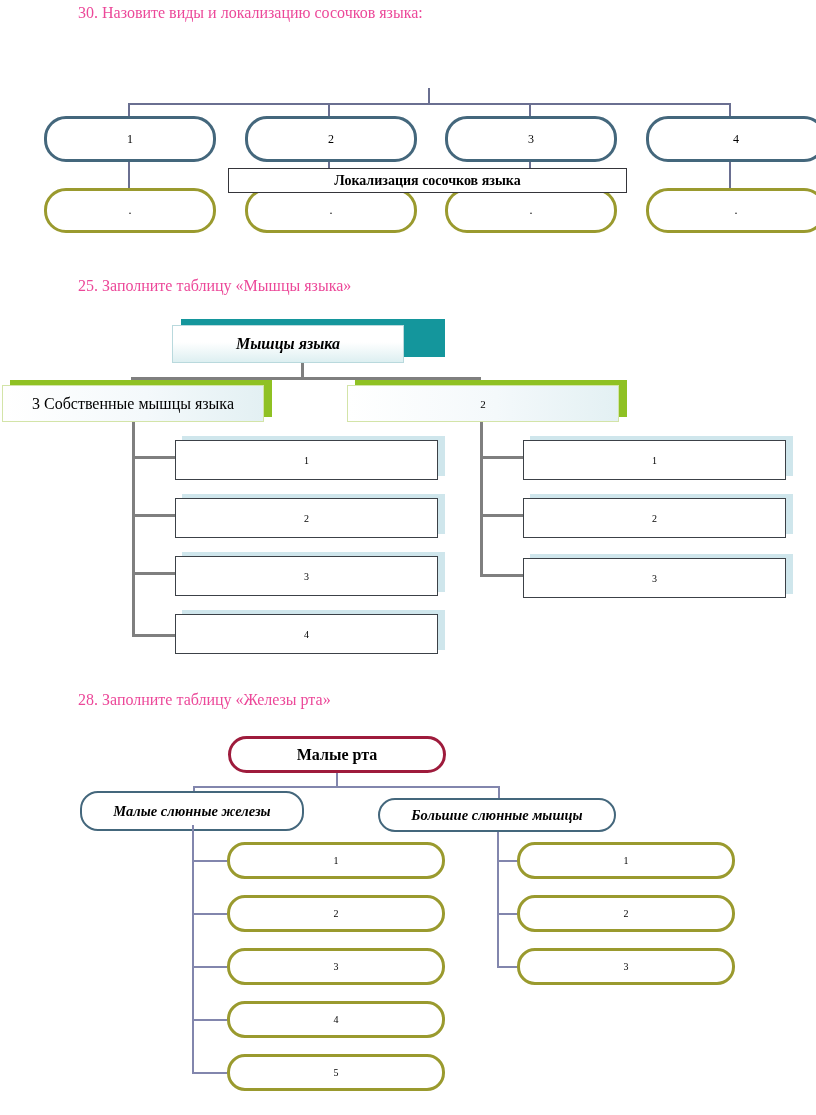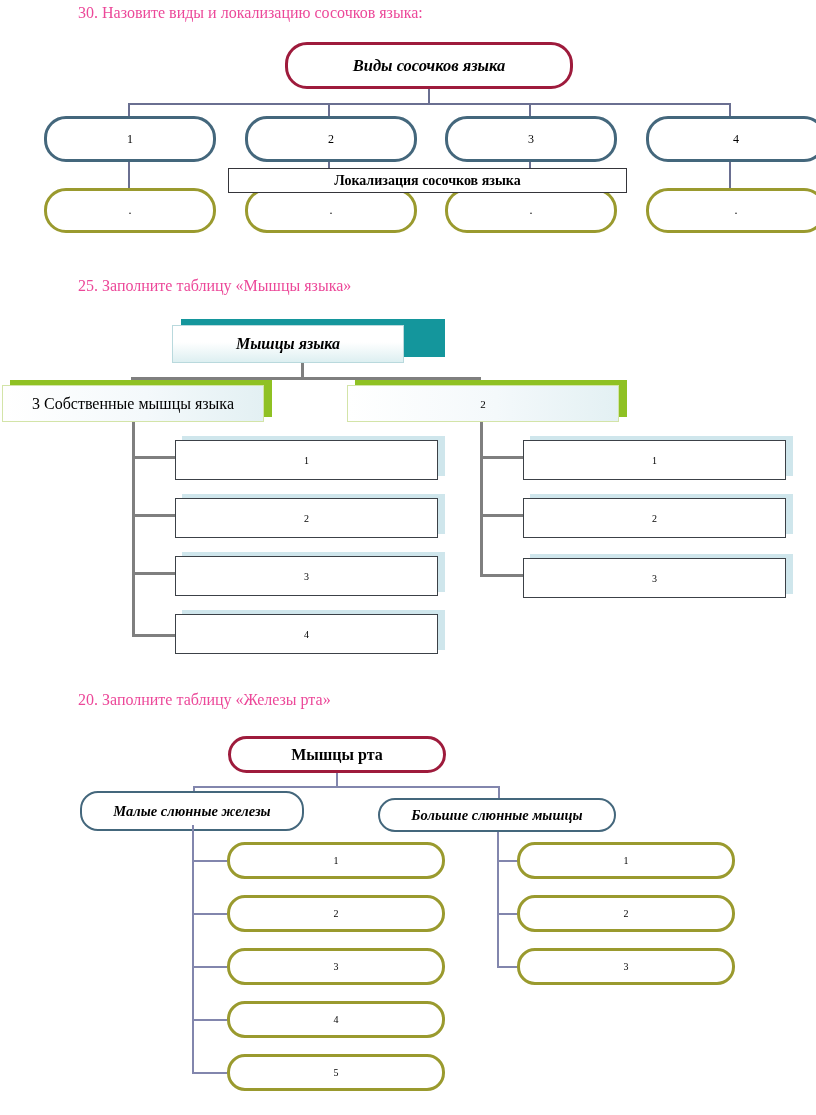--- a/index.html
+++ b/index.html
@@ -155,21 +155,20 @@
   <div class="c30" style="left:128px; top:103px; width:1.5px; height:13px;"></div>
   <div class="c30" style="left:328px; top:103px; width:1.5px; height:13px;"></div>
   <div class="c30" style="left:529px; top:103px; width:1.5px; height:13px;"></div>
   <div class="c30" style="left:729px; top:103px; width:1.5px; height:13px;"></div>
 
   <div class="c30" style="left:128px; top:161px; width:1.5px; height:28px;"></div>
   <div class="c30" style="left:328px; top:161px; width:1.5px; height:28px;"></div>
   <div class="c30" style="left:529px; top:161px; width:1.5px; height:28px;"></div>
   <div class="c30" style="left:729px; top:161px; width:1.5px; height:28px;"></div>
 
-  <div class="node n30-title" style="left:285px; top:42px; width:288px; height:47px;">Виды сосочков языка</div>
 
   <div class="node n30-slate" style="left:44px; top:116px; width:172px; height:46px;">1</div>
   <div class="node n30-slate" style="left:245px; top:116px; width:172px; height:46px;">2</div>
   <div class="node n30-slate" style="left:445px; top:116px; width:172px; height:46px;">3</div>
   <div class="node n30-slate" style="left:646px; top:116px; width:180px; height:46px;">4</div>
 
   <div class="node n30-rect" style="left:228px; top:168px; width:399px; height:25px;">Локализация сосочков языка</div>
 
   <div class="node n30-olive" style="left:44px; top:188px; width:172px; height:45px;">.</div>
   <div class="node n30-olive" style="left:245px; top:188px; width:172px; height:45px;">.</div>
@@ -217,23 +216,23 @@
 
   <div class="n31-sub-shadow" style="left:530px; top:436px; width:263px; height:40px;"></div>
   <div class="node n31-sub" style="left:523px; top:440px; width:263px; height:40px;">1</div>
 
   <div class="n31-sub-shadow" style="left:530px; top:494px; width:263px; height:40px;"></div>
   <div class="node n31-sub" style="left:523px; top:498px; width:263px; height:40px;">2</div>
 
   <div class="n31-sub-shadow" style="left:530px; top:554px; width:263px; height:40px;"></div>
   <div class="node n31-sub" style="left:523px; top:558px; width:263px; height:40px;">3</div>
 
-  <div class="q-heading" style="left:78px; top:691px;">20. Заполните таблицу «Железы рта»</div>
-
-  <div class="node n32-title" style="left:228px; top:736px; width:218px; height:37px;">Мышцы рта</div>
+  <div class="q-heading" style="left:78px; top:691px;">28. Заполните таблицу «Железы рта»</div>
+
+  <div class="node n32-title" style="left:228px; top:736px; width:218px; height:37px;">Малые рта</div>
 
   <div class="c32" style="left:336px; top:773px; width:1.5px; height:14px;"></div>
   <div class="c32" style="left:193px; top:786px; width:306px; height:1.5px;"></div>
   <div class="c32" style="left:193px; top:786px; width:1.5px; height:16px;"></div>
   <div class="c32" style="left:498px; top:786px; width:1.5px; height:26px;"></div>
 
   <div class="node n32-slate" style="left:80px; top:791px; width:224px; height:40px;">Малые слюнные железы</div>
   <div class="node n32-slate" style="left:378px; top:798px; width:238px; height:34px;">Большие слюнные мышцы</div>
 
   <div class="c32" style="left:192px; top:825px; width:1.5px; height:248px;"></div>

